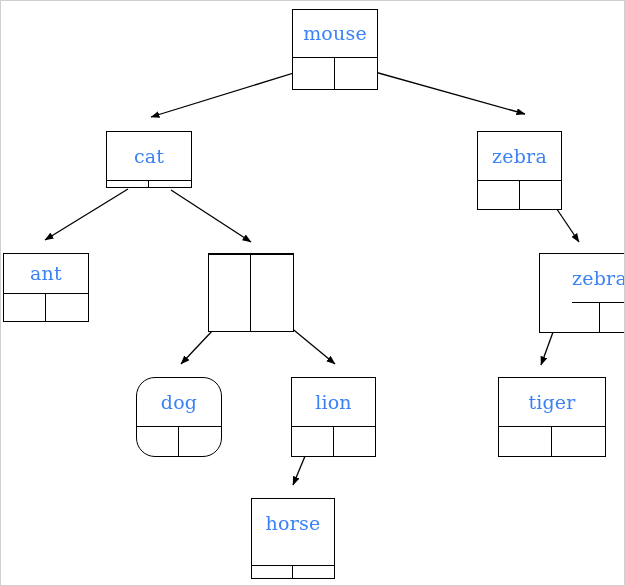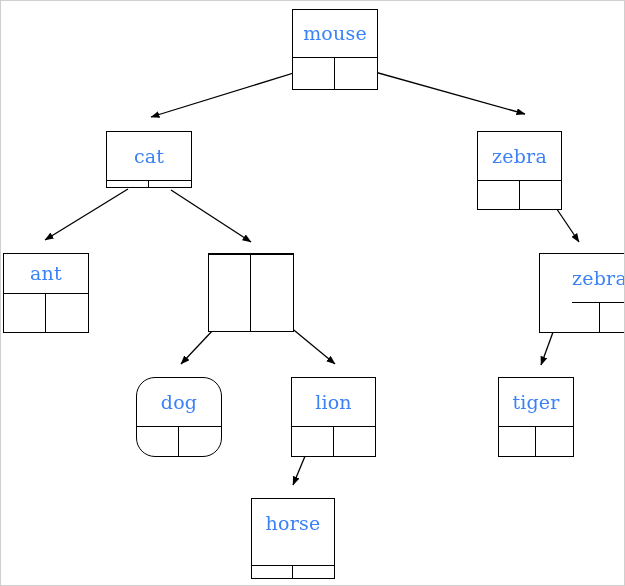--- a/index.html
+++ b/index.html
@@ -95,21 +95,21 @@
           <div class="ptr-cell right"></div>
         </div>
       </div>
       <div class="node" style="left: 476px; top: 130px; width: 85px; height: 79px;">
         <div class="node-label" style="height: 48px;">zebra</div>
         <div class="node-ptrs">
           <div class="ptr-cell left"></div>
           <div class="ptr-cell right"></div>
         </div>
       </div>
-      <div class="node" style="left: 2px; top: 252px; width: 86px; height: 80px;">
+      <div class="node" style="left: 2px; top: 252px; width: 86px; height: 69px;">
         <div class="node-label" style="height: 39px;">ant</div>
         <div class="node-ptrs">
           <div class="ptr-cell left"></div>
           <div class="ptr-cell right"></div>
         </div>
       </div>
       <div class="node" style="left: 207px; top: 252px; width: 86px; height: 79px;">
         <div class="node-ptrs">
           <div class="ptr-cell left"></div>
           <div class="ptr-cell right"></div>
@@ -129,21 +129,21 @@
           <div class="ptr-cell right"></div>
         </div>
       </div>
       <div class="node" style="left: 290px; top: 376px; width: 85px; height: 80px;">
         <div class="node-label" style="height: 48px; text-align: right;">lion</div>
         <div class="node-ptrs">
           <div class="ptr-cell left"></div>
           <div class="ptr-cell right"></div>
         </div>
       </div>
-      <div class="node" style="left: 497px; top: 376px; width: 76px; height: 80px;">
+      <div class="node" style="left: 497px; top: 376px; width: 108px; height: 80px;">
         <div class="node-label" style="height: 48px;">tiger</div>
         <div class="node-ptrs">
           <div class="ptr-cell left"></div>
           <div class="ptr-cell right"></div>
         </div>
       </div>
       <div class="node" style="left: 250px; top: 497px; width: 84px; height: 81px; gap: 18px;">
         <div class="node-label" style="height: 48px;">horse</div>
         <div class="node-ptrs">
           <div class="ptr-cell left"></div>

